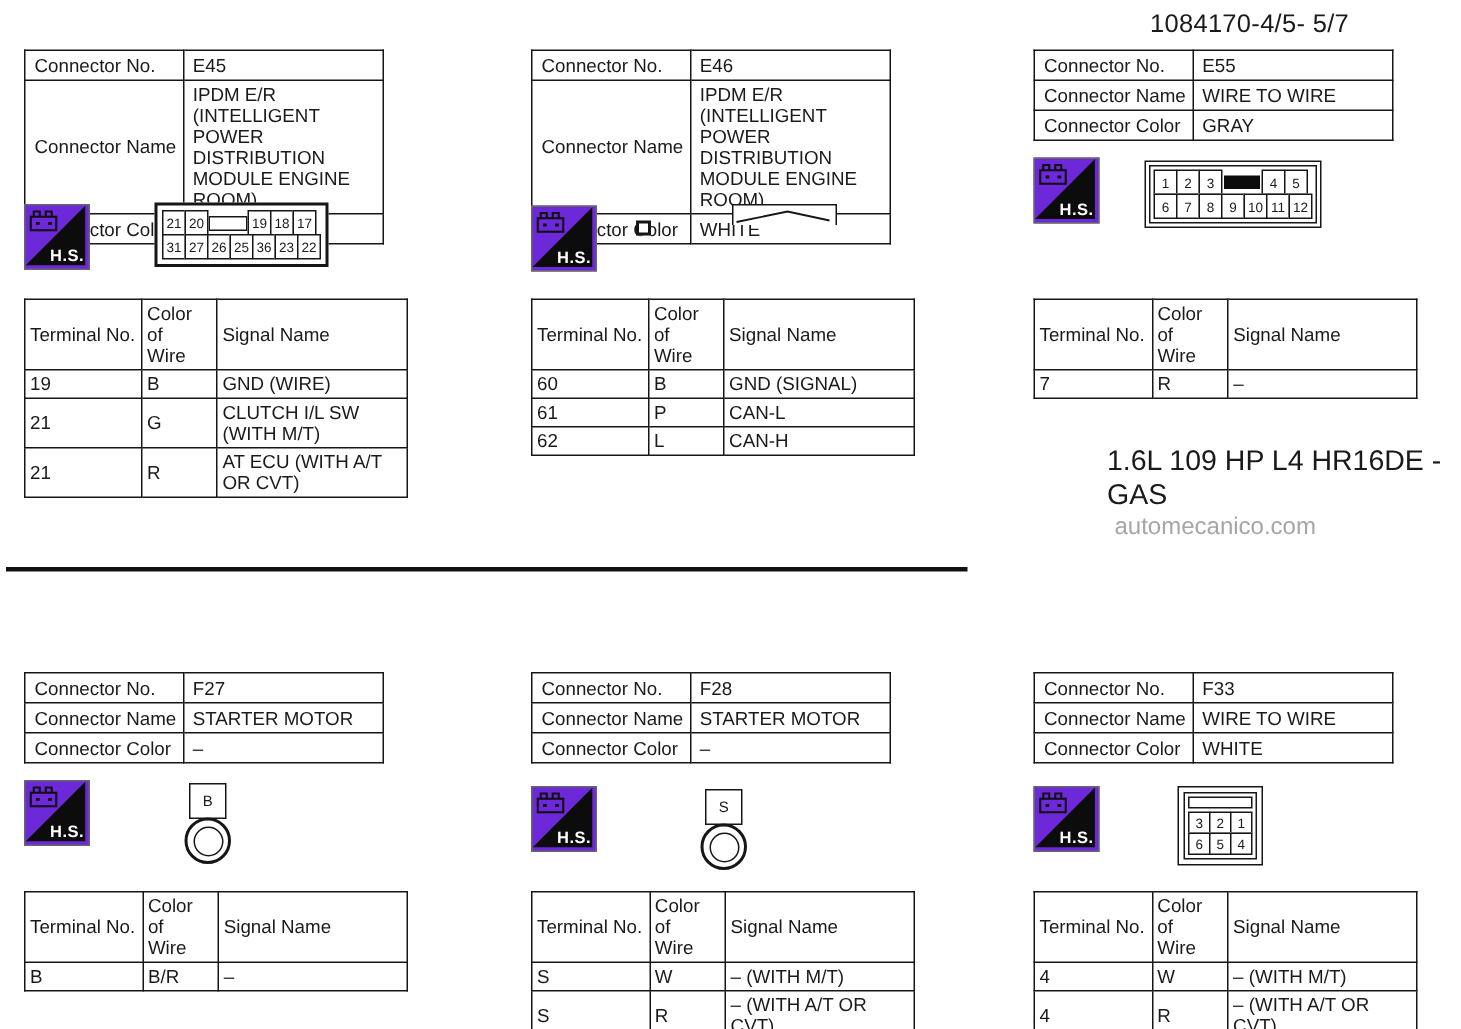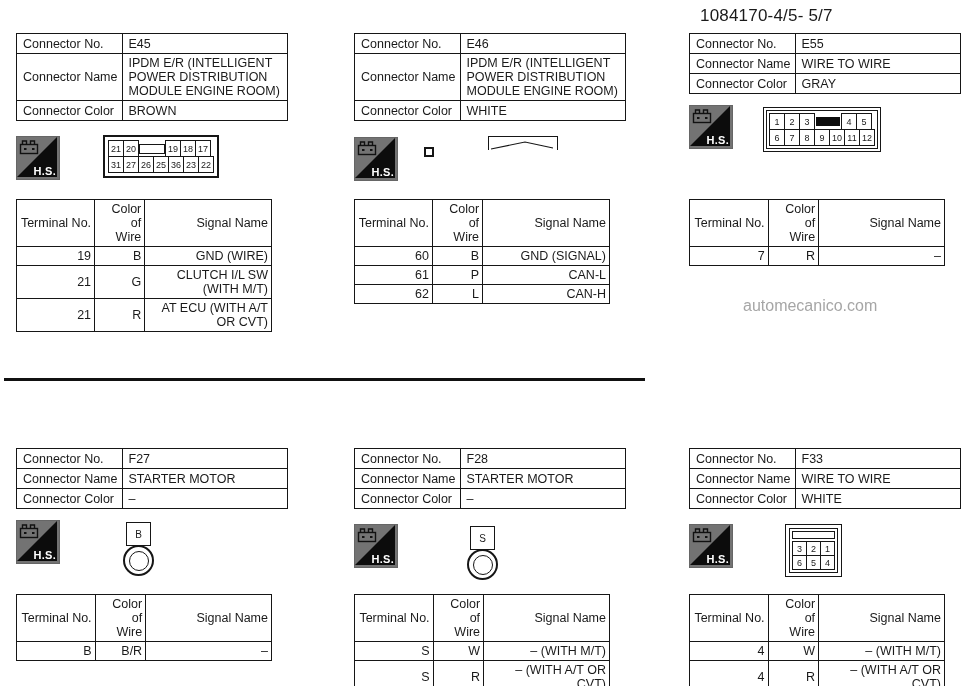--- a/index.html
+++ b/index.html
@@ -4,37 +4,37 @@
 <style>
   html,body{margin:0;padding:0}
   body{
     width:974px;height:686px;position:relative;background:#ffffff;
     font-family:"Liberation Sans",sans-serif;color:#1a1a1a;overflow:hidden;
   }
   .page{position:absolute;inset:0;background:#fff}
 
   
   table{border-collapse:collapse;position:absolute;background:#fff}
-  .info{width:272px}
+  .info{width:240px}
   .info td{border:1.5px solid #161616;font-size:12.5px;line-height:14px;padding:2px 4px 2px 6px;vertical-align:middle}
   .info td.lbl{width:94px;white-space:nowrap}
   .info tr{height:20px}
 
   
   .term{width:256px}
-  .term td{border:1.5px solid #161616;font-size:12.5px;line-height:14px;text-align:right;vertical-align:middle;padding:2px 3px}
+  .term td{border:1.5px solid #161616;font-size:12.5px;line-height:14px;text-align:left;vertical-align:middle;padding:2px 3px}
   .term .c1{width:76px}
   .term .c2{width:46px}
   .term .c3{width:134px}
   .term tr{height:19px}
   .term tr.hdr{height:32px}
   .pre{white-space:pre-line}
 
   
-  .hs{position:absolute;width:42px;height:42px;background:#737373;border:1px solid #666}
+  .hs{position:absolute;width:42px;height:42px;background:#6d28d9;border:1px solid #666}
   .hs svg.hs-bg{position:absolute;left:0;top:0}
   .hs .hs-glyph{position:absolute;left:1px;top:1px}
   .hs .lab{position:absolute;right:3px;bottom:2px;color:#fff;font-size:11px;font-weight:bold;letter-spacing:.3px}
 
   
   .pins{position:absolute;background:#fff;border:2px solid #161616;padding:3px}
   .pins-double{border:1.5px solid #161616;padding:2px}
   .pins-double .pins-inner{border:1px solid #161616;padding:2px}
   .pin-row{display:flex}
   .pin-row + .pin-row{margin-top:-1px}
@@ -52,21 +52,21 @@
   .f33-slot{height:6px;border:1px solid #161616;margin-bottom:2px}
   .f33 .pin-cell{height:13px}
 
   
   .bolt{position:absolute;display:flex;flex-direction:column;align-items:center}
   .bolt-sq{width:23px;height:22px;border:1.5px solid #161616;background:#fff;display:flex;align-items:center;justify-content:center;font-size:10px}
   .bolt-ring{width:27px;height:27px;border:2.5px solid #161616;border-radius:50%;margin-top:-1px;display:flex;align-items:center;justify-content:center}
   .bolt-ring-inner{width:18px;height:18px;border:1.5px solid #161616;border-radius:50%}
 
   
-  .docref{position:absolute;left:700px;top:6px;width:266px;text-align:left;font-size:17px;letter-spacing:.2px}
+  .docref{position:absolute;left:700px;top:6px;width:266px;text-align:center;font-size:17px;letter-spacing:.2px}
   .veh{position:absolute;left:738px;top:296px}
   .veh .l1{font-size:27px;line-height:33px}
   .veh .l2,.veh .l3{font-size:19px;line-height:23px}
   .veh .l4{font-size:18px;line-height:24px}
   .veh .wm{font-size:16px;line-height:20px;color:#a6a6a6;padding-left:5px}
   .rule{position:absolute;left:4px;top:378px;width:641px;height:3px;background:#111}
 </style>
 </head>
 <body>
 
@@ -289,20 +289,21 @@
         </tr>
     <tr>
           <td>7</td>
           <td>R</td>
           <td>–</td>
         </tr>
   </tbody>
     </table>
 
   <div class="veh">
+    <div class="l3">1.6L 109 HP L4 HR16DE - GAS</div>
     <div class="wm">automecanico.com</div>
   </div>
 
   <div class="rule"></div>
 
   <table class="info" style="left:16px;top:448px">
     <tbody>
         <tr>
           <td class="lbl">Connector No.</td>
         <td class="val">F27</td>

